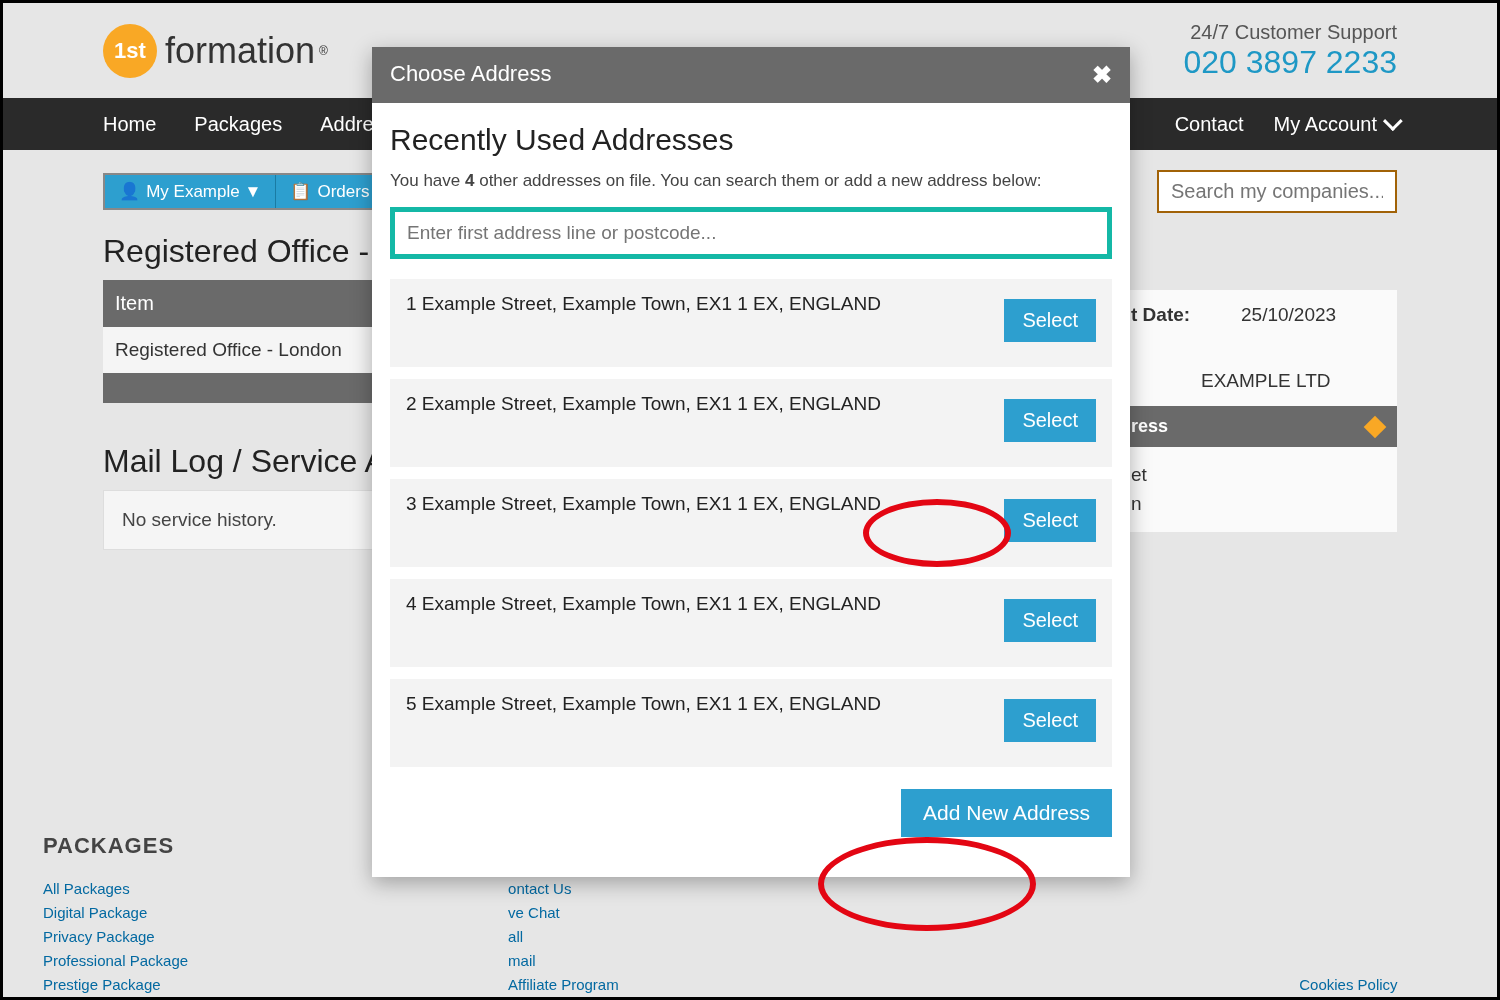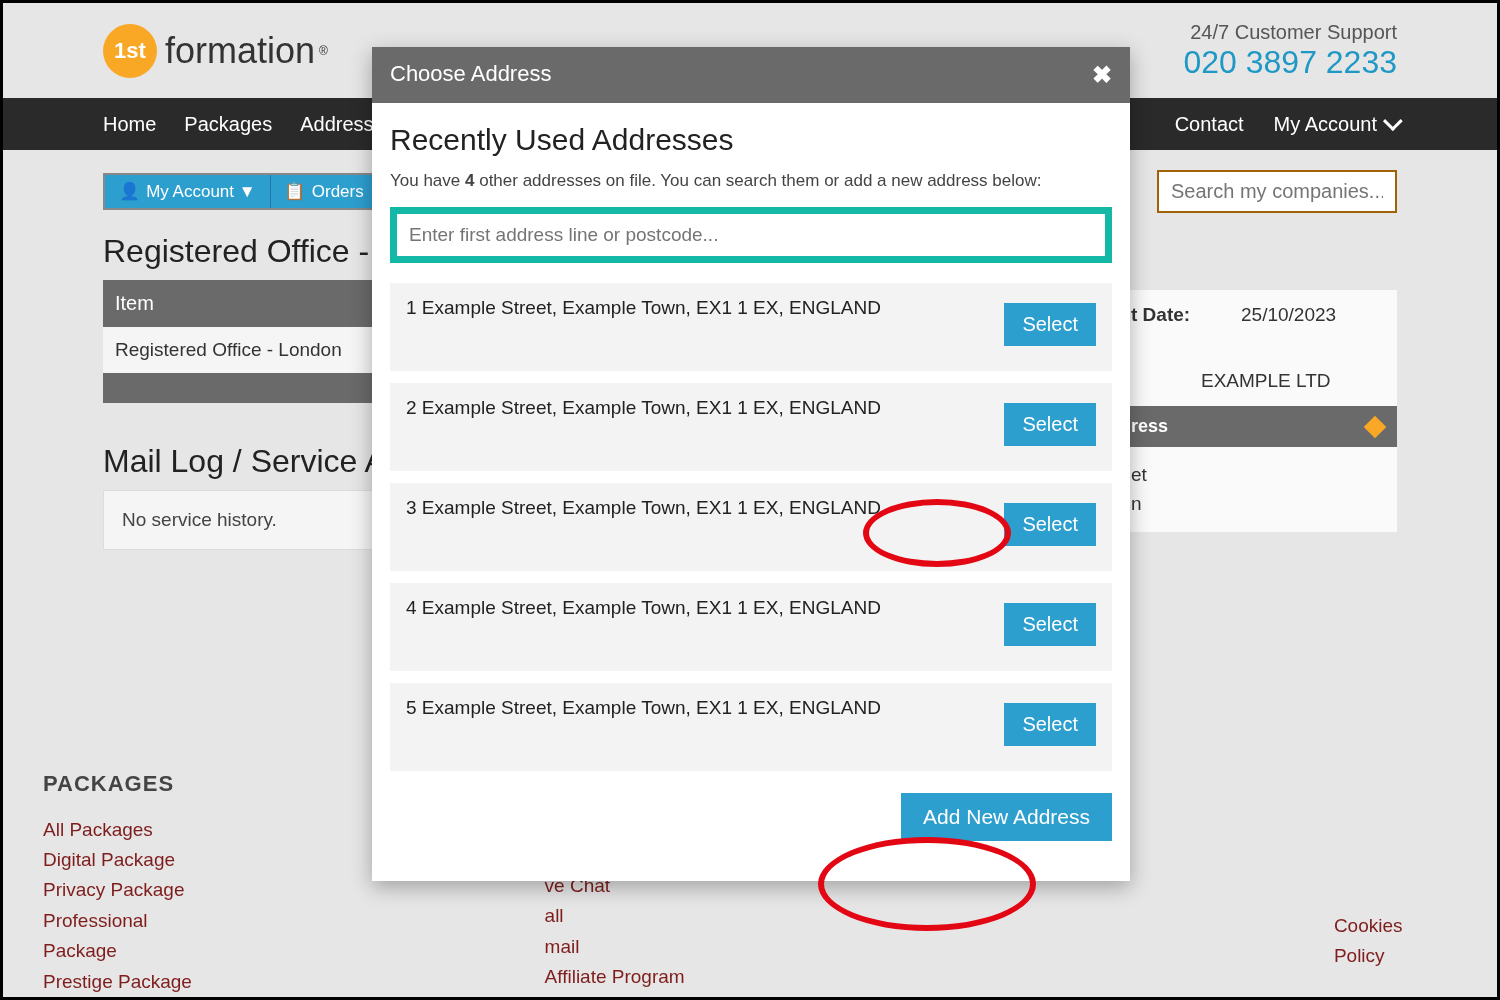--- a/index.html
+++ b/index.html
@@ -5,21 +5,21 @@
 *{box-sizing:border-box;margin:0;padding:0;}
 body{font-family:-apple-system,Helvetica,Arial,sans-serif;background:#e6e6e6;width:1500px;height:1000px;overflow:hidden;position:relative;border:3px solid #000;}
 .header{background:#e6e6e6;height:95px;padding:15px 100px;display:flex;justify-content:space-between;align-items:center;}
 .logo{display:flex;align-items:center;font-size:36px;font-weight:500;color:#333;}
 .logo-badge{width:54px;height:54px;background:#f9a825;border-radius:50%;display:inline-flex;align-items:center;justify-content:center;color:#fff;font-size:22px;font-weight:bold;margin-right:8px;}
 .logo sup{font-size:12px;vertical-align:top;margin-left:4px;}
 .support{text-align:right;}
 .support-label{font-size:20px;color:#555;}
 .support-phone{font-size:32px;color:#1e98c5;}
 .navbar{background:#2a2a2a;height:52px;display:flex;align-items:center;justify-content:space-between;padding:0 100px;}
-.nav-left{display:flex;gap:28px;}
+.nav-left{display:flex;gap:38px;}
 .nav-item{color:#fff;font-size:20px;cursor:pointer;}
 .nav-right{display:flex;gap:30px;align-items:center;}
 .chev{display:inline-block;width:14px;height:14px;border-right:3px solid #fff;border-bottom:3px solid #fff;transform:rotate(45deg) translateY(-4px);margin-left:6px;}
 .content{padding:20px 100px;position:relative;}
 .topbar{display:flex;justify-content:space-between;align-items:center;margin-bottom:20px;}
 .tabs{display:flex;border:2px solid #888;}
 .tabbtn{background:#2d9fcf;color:#fff;font-size:17px;padding:6px 14px;border-right:1px solid #1a7ba3;display:flex;align-items:center;gap:6px;}
 .search-comp{border:2px solid #a16207;padding:8px 12px;font-size:20px;color:#c2410c;width:240px;background:#fff;}
 .page-title{font-size:32px;font-weight:400;color:#222;margin:20px 0 10px;}
 .table{width:100%;border-collapse:collapse;}
@@ -27,30 +27,30 @@
 .thead td{padding:12px;}
 .trow td{padding:12px;background:#f5f5f5;font-size:19px;color:#333;}
 .tfoot{background:#6a6a6a;height:30px;}
 .side-panel{position:absolute;right:100px;top:140px;width:280px;}
 .side-row{display:flex;padding:14px;font-size:19px;color:#333;background:#fafafa;}
 .side-label{font-weight:bold;width:110px;}
 .side-hdr{background:#6a6a6a;color:#fff;padding:10px 14px;font-size:18px;font-weight:bold;display:flex;justify-content:space-between;align-items:center;}
 .pencil{width:16px;height:16px;background:#f9a825;transform:rotate(45deg);}
 .footer{position:absolute;bottom:0;left:0;right:0;padding:0 40px;display:flex;gap:300px;}
 .fcol h3{font-size:22px;color:#444;margin-bottom:18px;letter-spacing:1px;}
-.fcol a{display:block;font-size:19px;color:#7f1d1d;text-decoration:none;line-height:1.6;}
+.fcol a{display:block;font-size:15px;color:#0369a1;text-decoration:none;line-height:1.6;}
 .overlay{position:absolute;inset:0;background:transparent;z-index:10;}
 .modal{position:absolute;left:369px;top:44px;width:758px;background:#fff;box-shadow:0 6px 20px rgba(0,0,0,.3);z-index:20;}
 .modal-hdr{background:#6a6a6a;color:#fff;padding:14px 18px;font-size:22px;display:flex;justify-content:space-between;align-items:flex-start;}
 .close-x{font-size:24px;cursor:pointer;font-weight:bold;}
 .modal-body{padding:20px 18px 40px;}
 .modal-title{font-size:30px;color:#222;margin-bottom:14px;}
 .modal-sub{font-size:17px;color:#444;margin-bottom:16px;}
 .modal-sub b{font-weight:bold;}
-.search-input{width:100%;padding:10px 12px;font-size:19px;border:7px solid #14b8a6;margin-bottom:20px;}
+.search-input{width:100%;padding:10px 12px;font-size:19px;border:5px solid #14b8a6;margin-bottom:20px;}
 .addr-row{background:#f3f3f3;padding:14px 16px;margin-bottom:12px;display:flex;justify-content:space-between;align-items:flex-start;min-height:88px;position:relative;}
 .addr-text{font-size:19px;color:#222;flex:1;}
 .select-btn{background:#2d9fcf;color:#fff;border:none;padding:10px 18px;font-size:20px;cursor:pointer;margin-top:6px;}
 .add-new{background:#2d9fcf;color:#fff;border:none;padding:12px 22px;font-size:21px;cursor:pointer;float:right;margin-top:10px;}
 .ring{position:absolute;border:6px solid #e30613;border-radius:50%;pointer-events:none;z-index:30;}
 .ring1{width:148px;height:68px;left:405px;top:145px;}
 .ring2{width:218px;height:94px;left:453px;top:757px;}
 </style>
 </head>
 <body>
@@ -77,21 +77,21 @@
     <span class="nav-item">Contact</span>
     <span class="nav-item"><span>My Account</span><span class="chev"></span></span>
   </div>
 </div>
 
 <div class="content">
   <div class="topbar">
     <div class="tabs">
       <div class="tabbtn">
           <span>👤</span>
-          <span>My Account ▼</span>
+          <span>My Example ▼</span>
         </div>
       <div class="tabbtn">
           <span>📋</span>
           <span>Orders ▼</span>
         </div>
     </div>
     <input class="search-comp" placeholder="Search my companies..." style="">
   </div>
 
   <div class="page-title">Registered Office - Lon</div>

